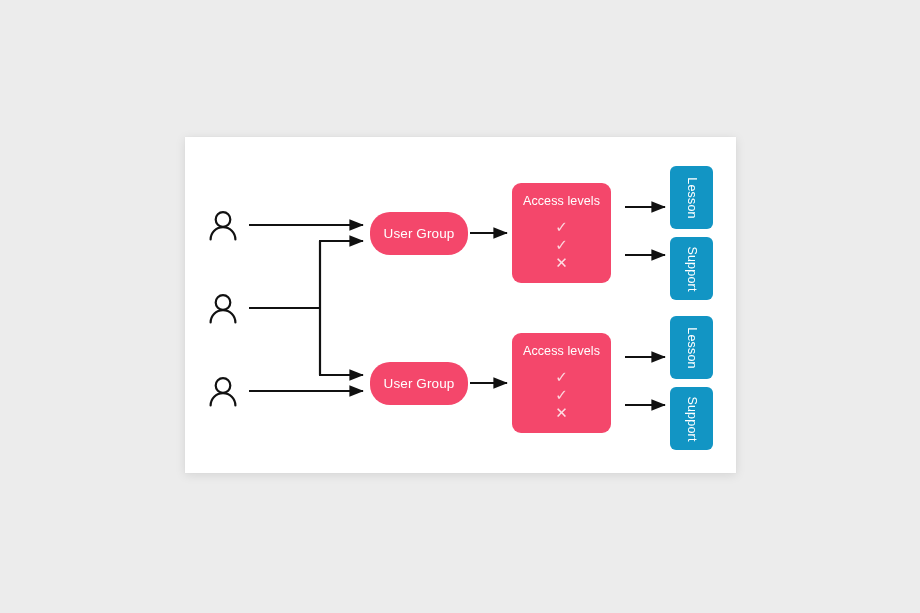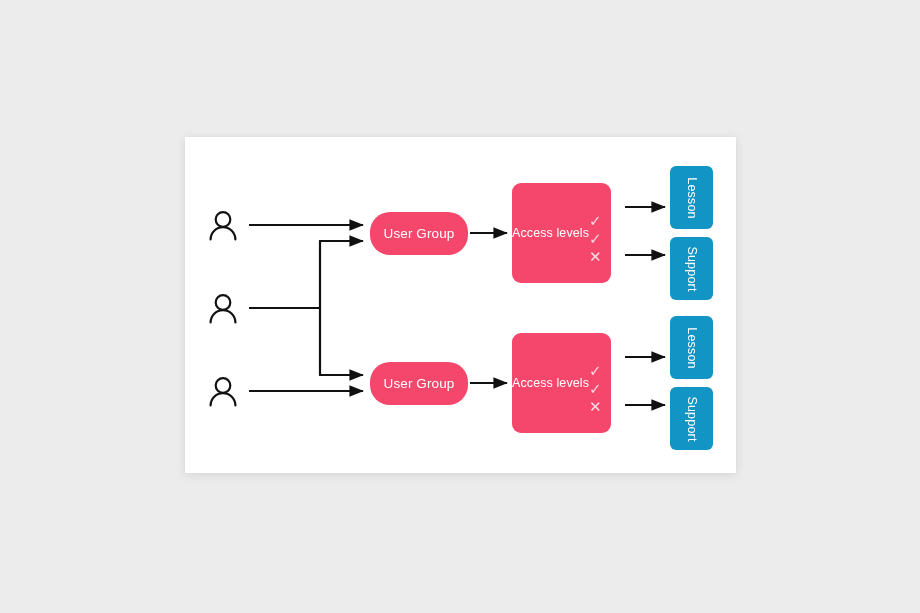--- a/index.html
+++ b/index.html
@@ -41,21 +41,21 @@
     font-size:13.5px;
     letter-spacing:0.1px;
   }
 
   
   .access-card{
     position:absolute;
     width:99px;height:100px;
     background:#f4476b;
     border-radius:9px;
-    display:flex;flex-direction:row;align-items:center;
+    display:flex;flex-direction:column;align-items:center;
     padding-top:12px;
     box-sizing:border-box;
   }
   .access-title{
     color:#ffffff;
     font-size:12.5px;
     letter-spacing:0.1px;
     line-height:1;
     margin-bottom:11px;
   }

